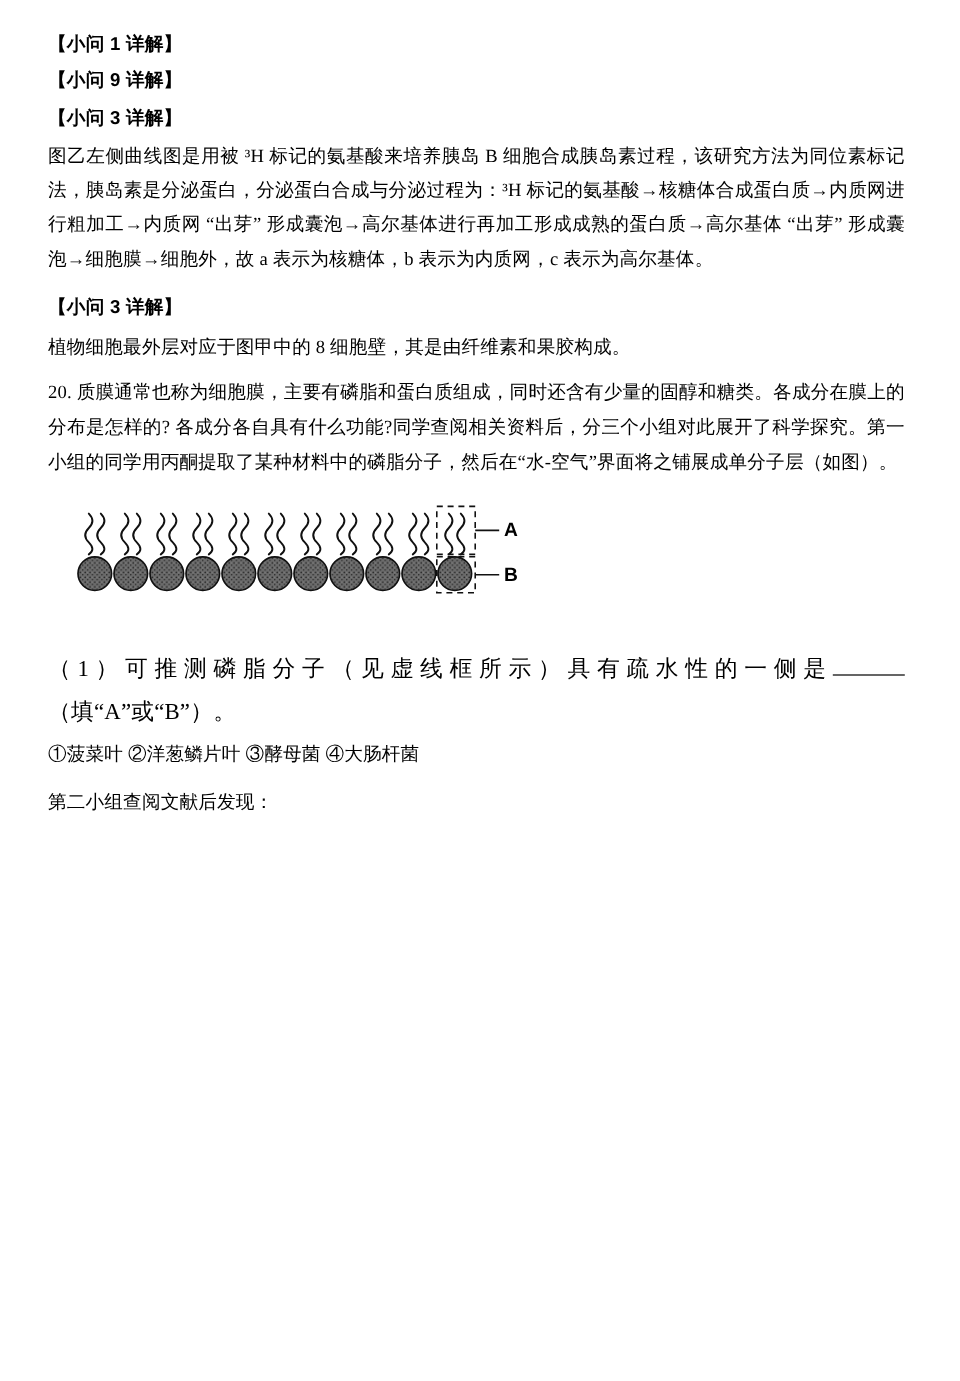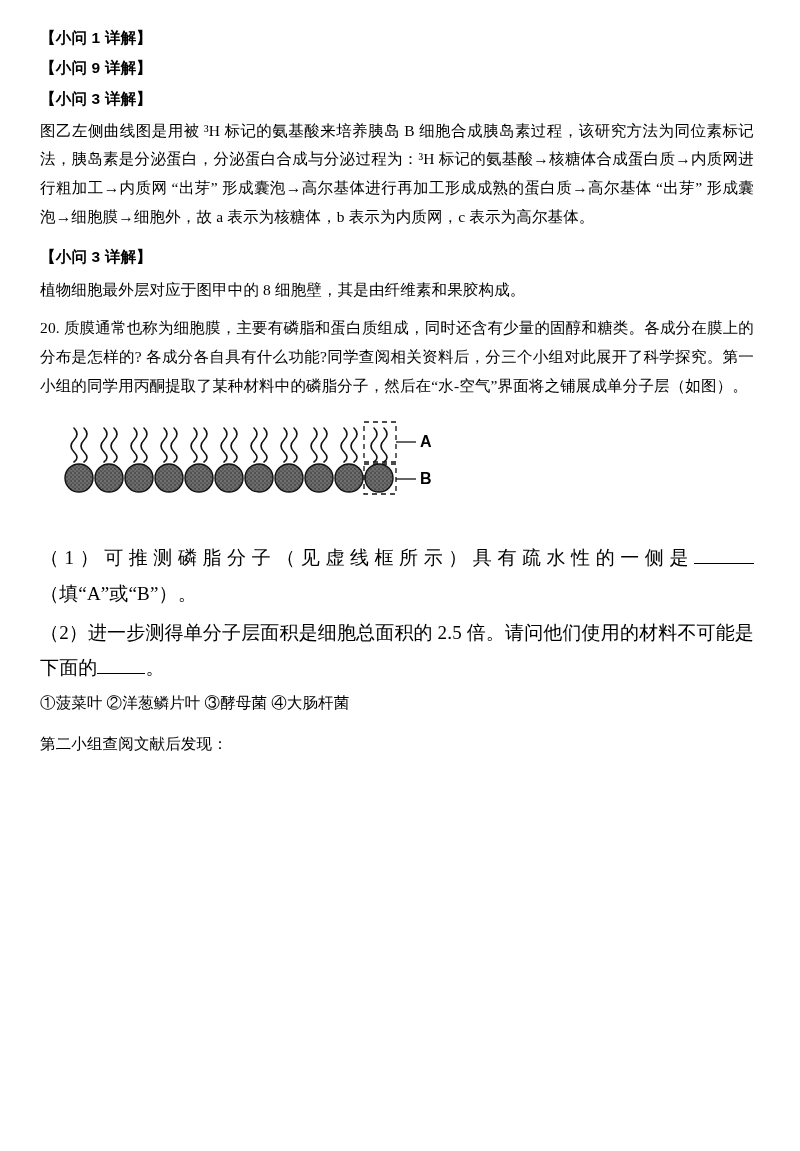--- a/index.html
+++ b/index.html
@@ -160,22 +160,19 @@
 
       <text x="362" y="31" font-family="Liberation Sans, sans-serif" font-size="16" font-weight="bold" fill="#000">A</text>
       <text x="362" y="68" font-family="Liberation Sans, sans-serif" font-size="16" font-weight="bold" fill="#000">B</text>
     </svg>
   </div>
 
   <p class="q-block">
     <span>（1）可推测磷脂分子（见虚线框所示）具有疏水性的一侧是</span><span class="blank wide"></span><span>（填“A”或“B”）。</span>
   </p>
 
-  <p class="q-block">
-    <span>（2）进一步测得单分子层面积是细胞总面积的 2.5 倍。请问他们使用的材料不可能是下面的</span><span class="blank narrow"></span><span>。</span>
-  </p>
 
   <p class="opts">①菠菜叶 ②洋葱鳞片叶 ③酵母菌 ④大肠杆菌</p>
 
   <p class="body tight">第二小组查阅文献后发现：</p>
 
 
 </div>
 
 </body></html>

